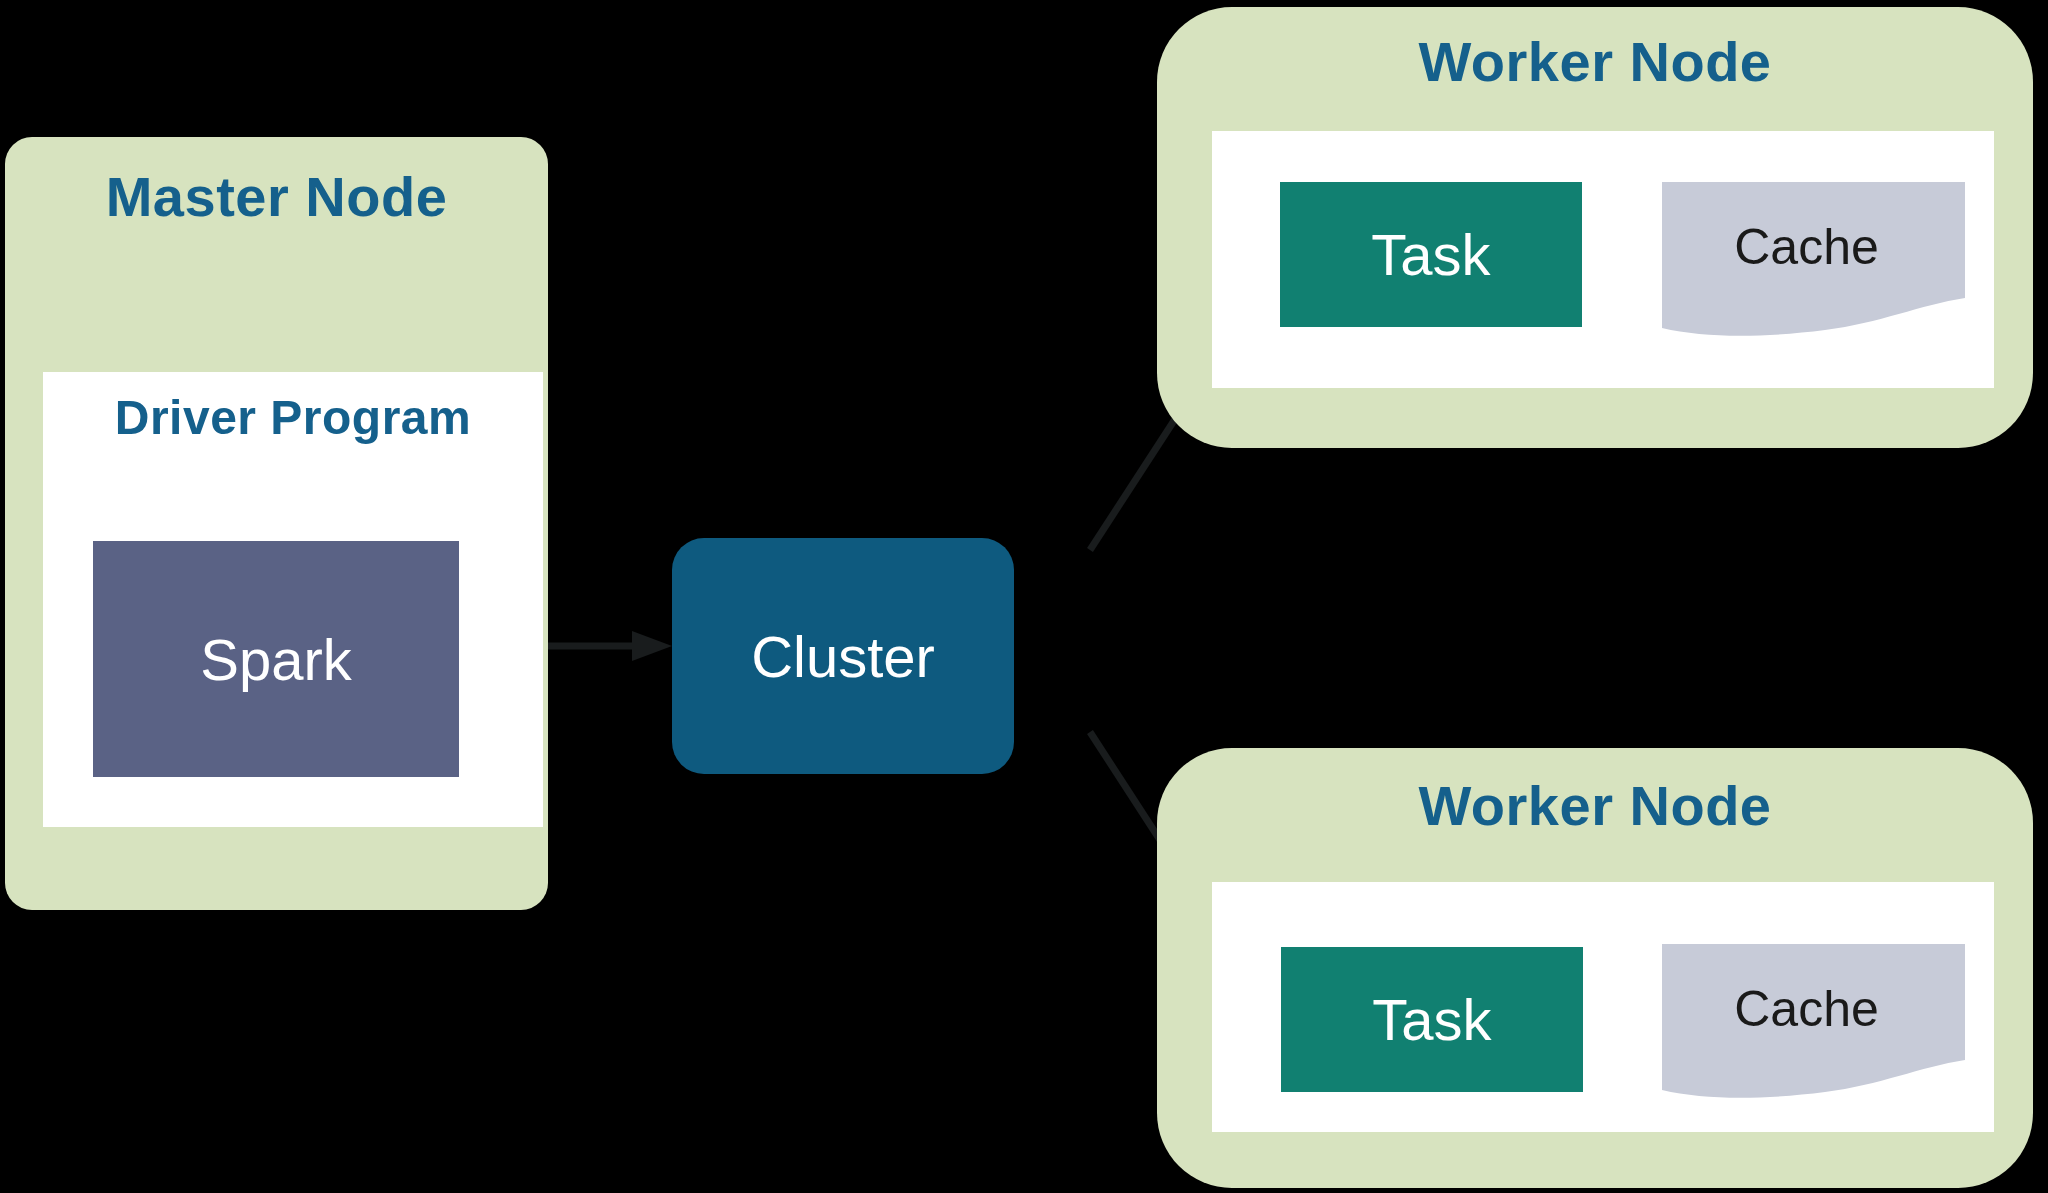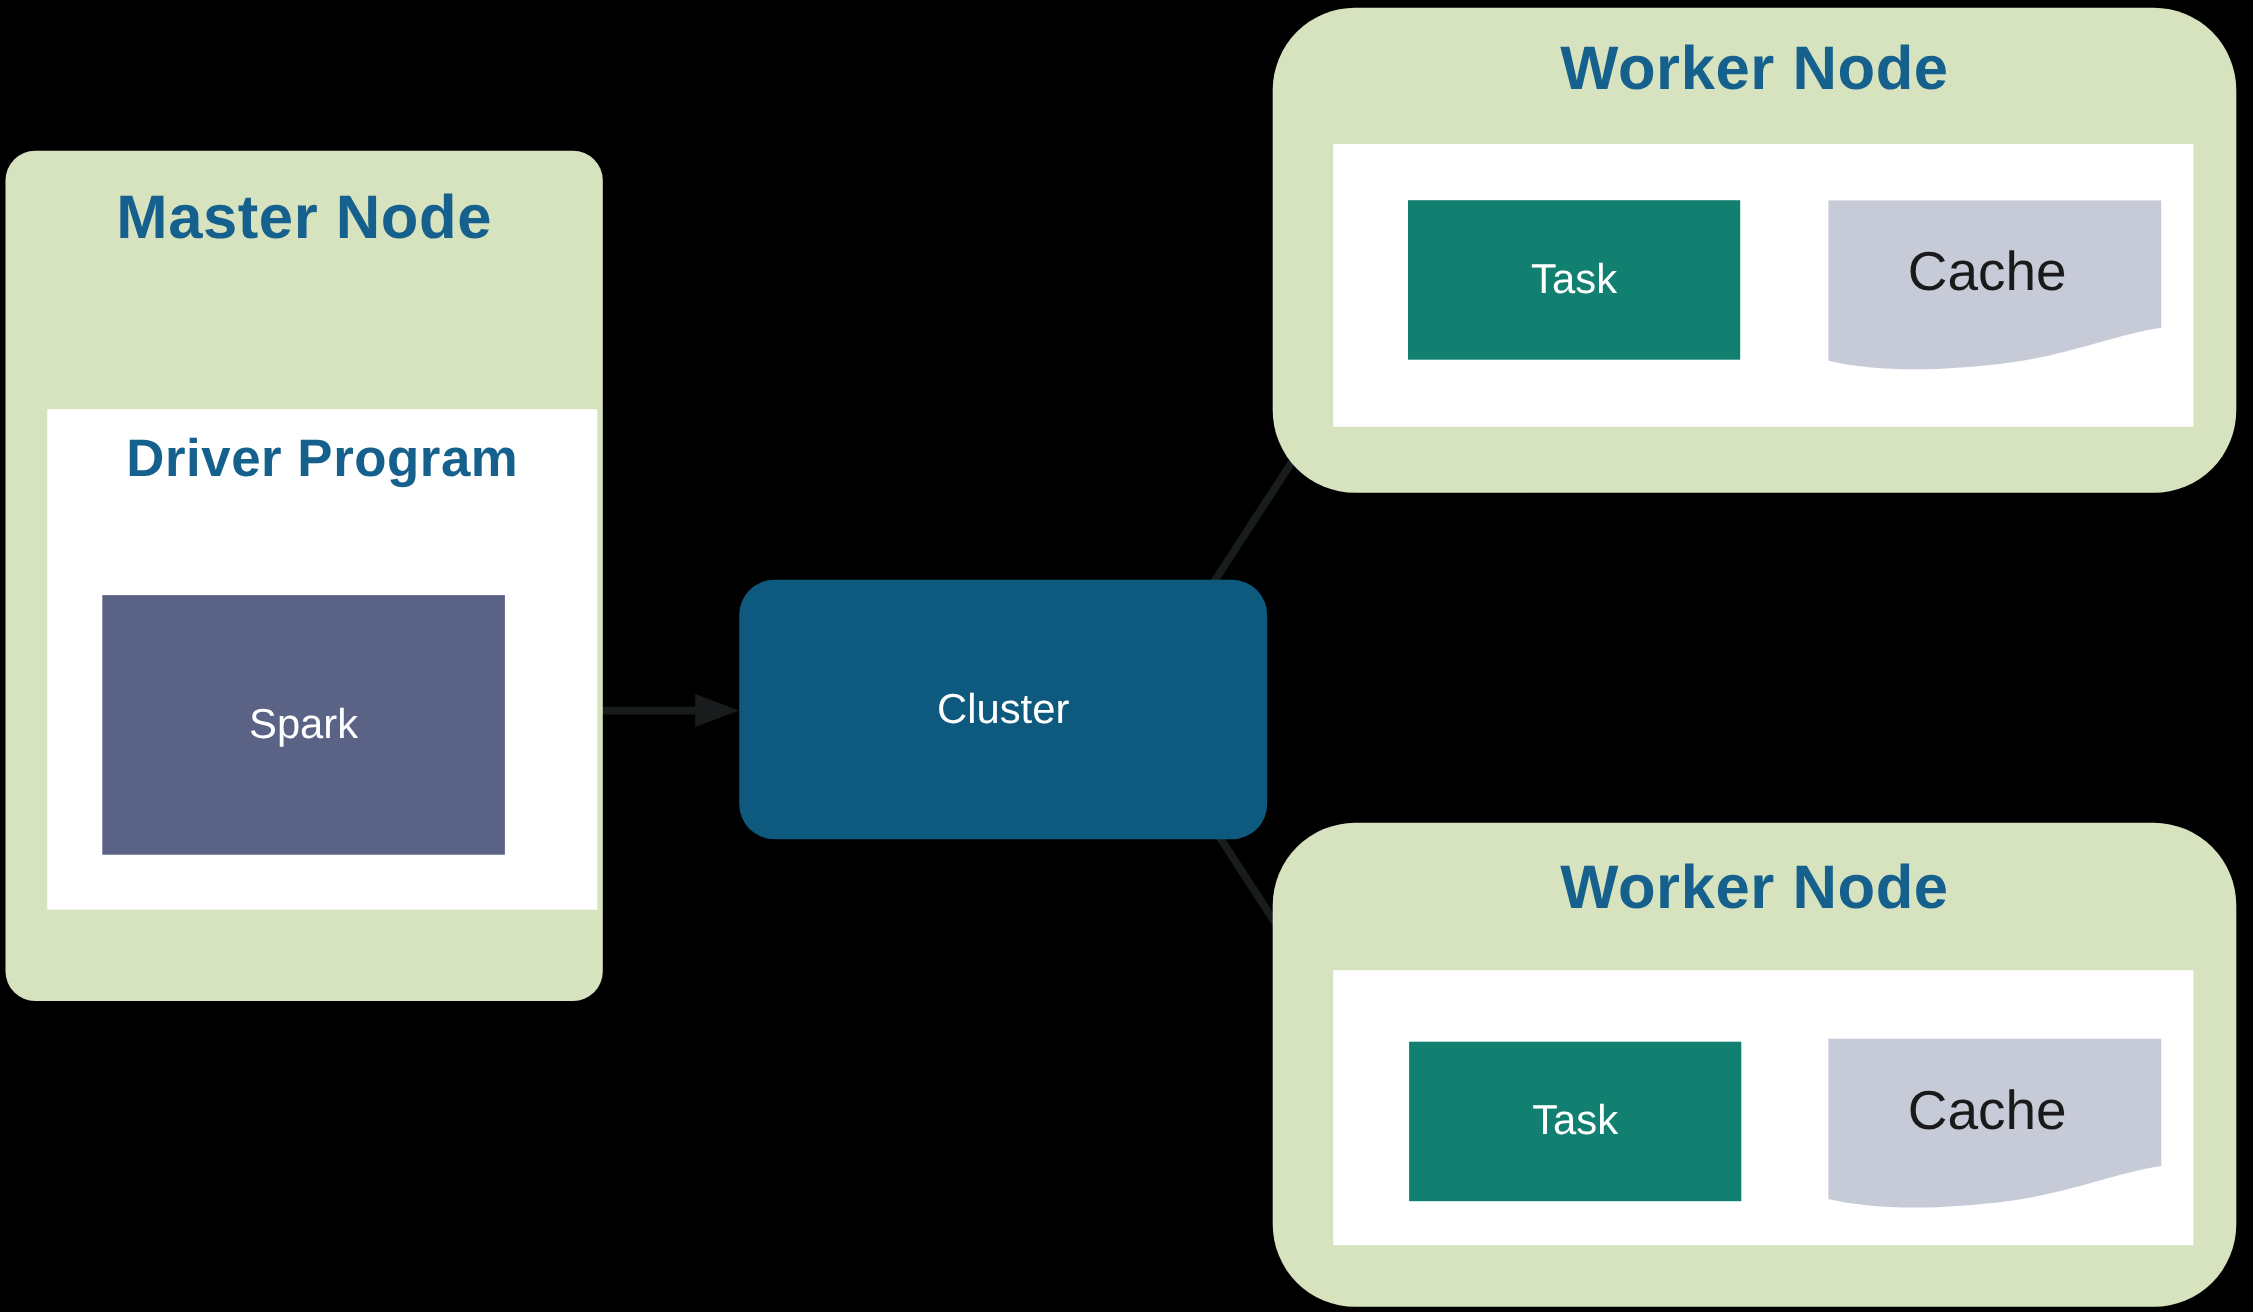--- a/index.html
+++ b/index.html
@@ -48,21 +48,21 @@
     position:absolute;left:0;width:100%;
     text-align:center;
     font-size:48px;font-weight:700;line-height:60px;
     color:var(--title-text);
     letter-spacing:0.5px;
   }
   .label-box{
     position:absolute;
     display:flex;flex-direction:column;
     align-items:center;justify-content:center;
-    font-size:38px;line-height:71px;font-weight:400;
+    font-size:58px;line-height:71px;font-weight:400;
     color:var(--label-text);
     text-align:center;
   }
   .spark-box{background:var(--spark-fill);}
   .cluster-box{background:var(--cluster-fill);border-radius:32px;z-index:2;}
   .task-box{background:var(--task-fill);}
   .cache-shape{position:absolute;padding-left:14px;}
   .cache-shape svg{display:block;}
   .cache-wave{fill:var(--cache-fill);}
   .cache-label{
@@ -72,21 +72,21 @@
   }
 
   
   .master{left:5px;top:137px;width:543px;height:773px;border-radius:27px;}
   .master .node-title{top:30px;}
   .driver-panel{left:38px;top:235px;width:500px;height:455px;}
   .driver-panel .panel-title{top:16px;}
   .spark-box{left:50px;top:156px;width:366px;height:236px;margin-top:13px;}
 
   
-  .cluster-box{left:672px;top:527px;width:480px;height:236px;}
+  .cluster-box{left:672px;top:538px;width:342px;height:236px;}
 
   
   .worker-top{left:1157px;top:7px;width:876px;height:441px;}
   .worker-top .node-title{top:25px;}
   .worker-top .worker-panel{left:55px;top:124px;width:782px;height:257px;}
   .worker-top .task-box{left:68px;top:51px;width:302px;height:145px;}
   .worker-top .cache-shape{left:436px;top:51px;}
 
   .worker-bottom{left:1157px;top:748px;width:876px;height:440px;}
   .worker-bottom .node-title{top:28px;}

